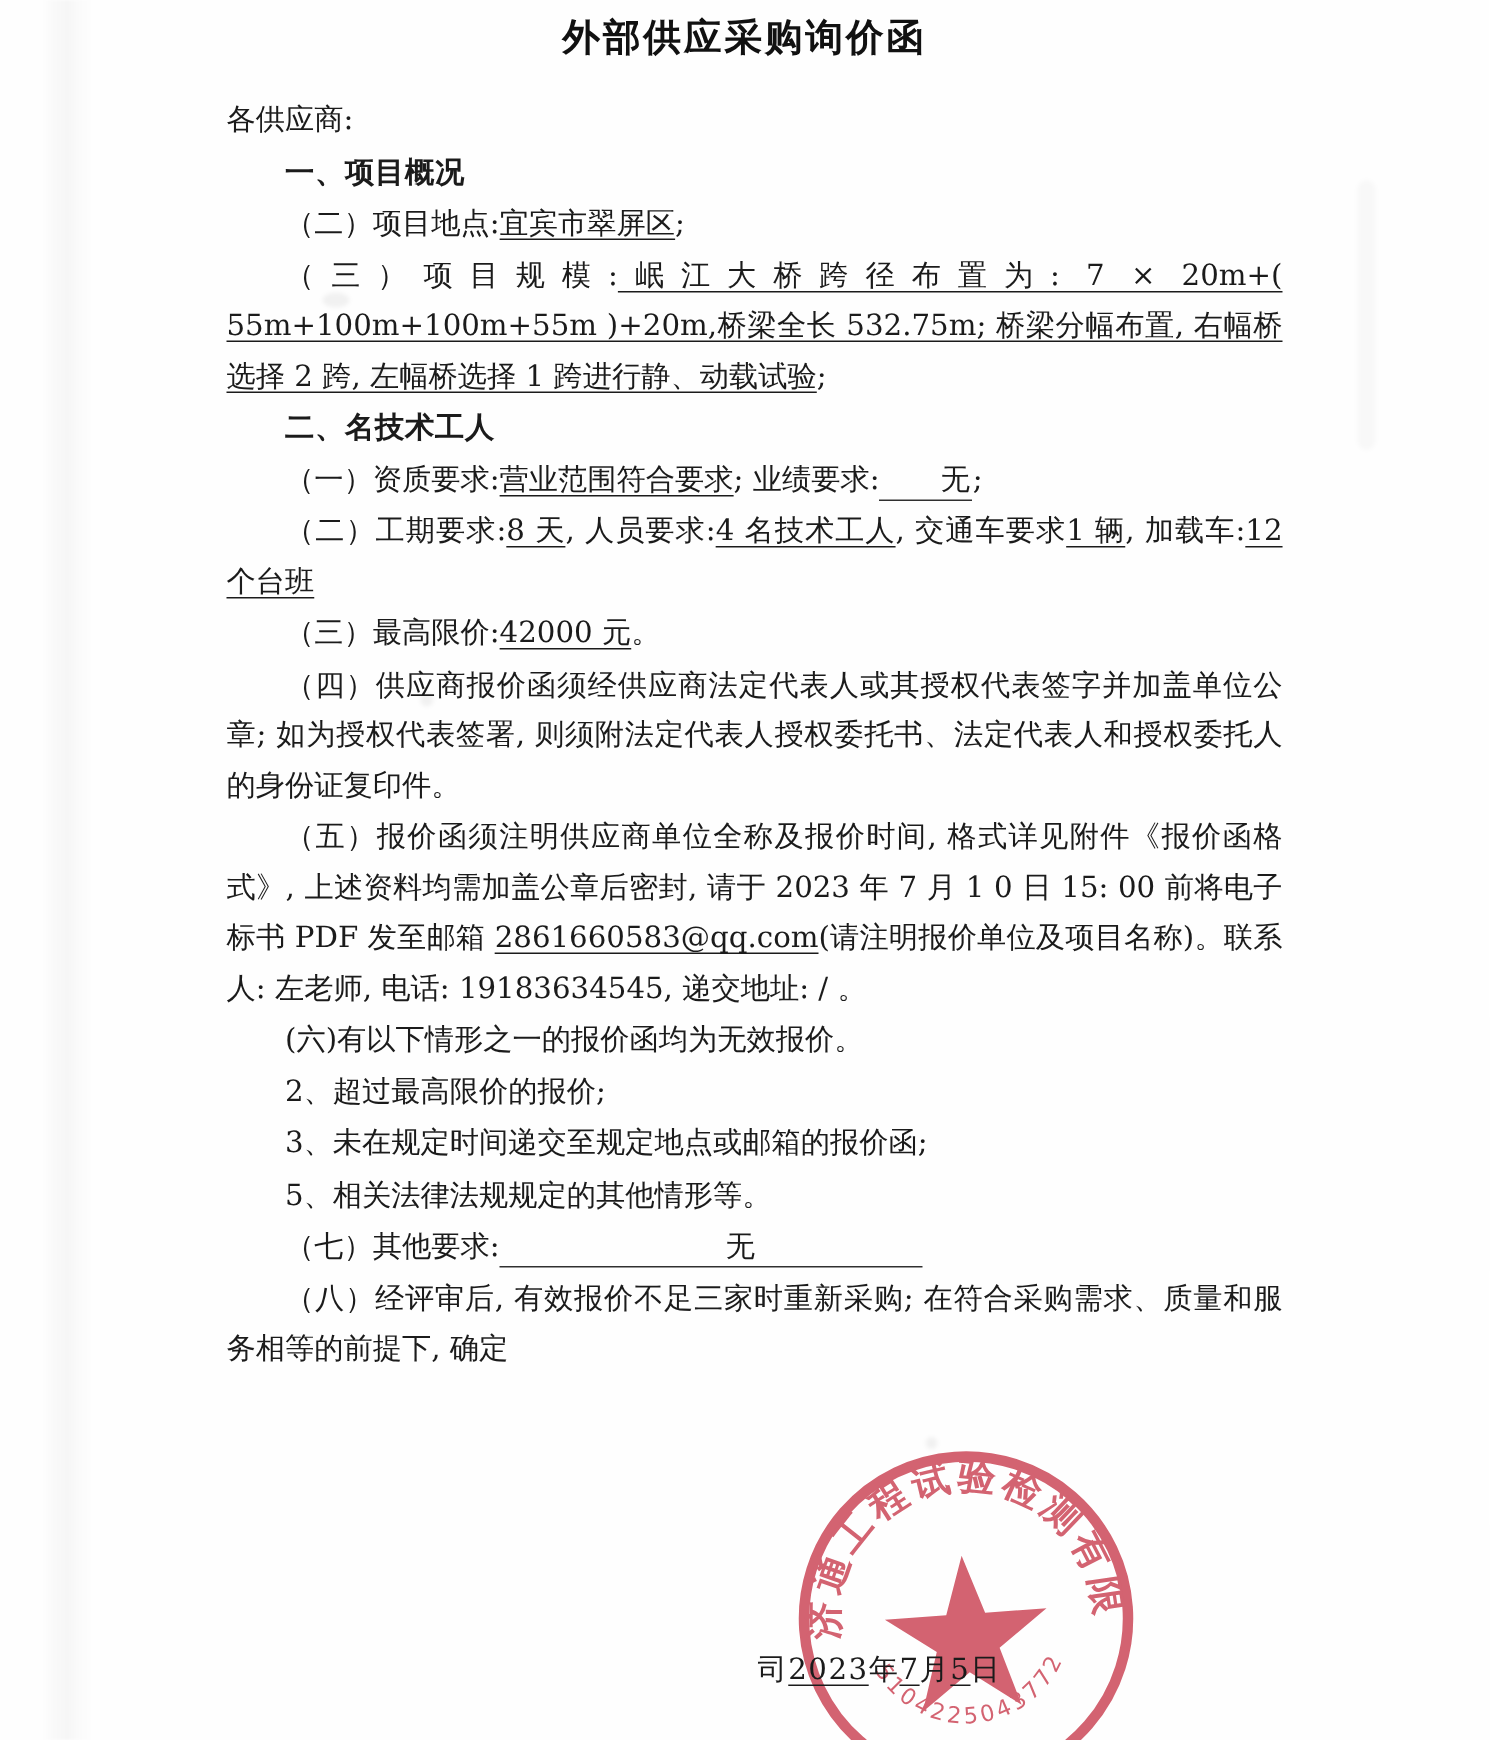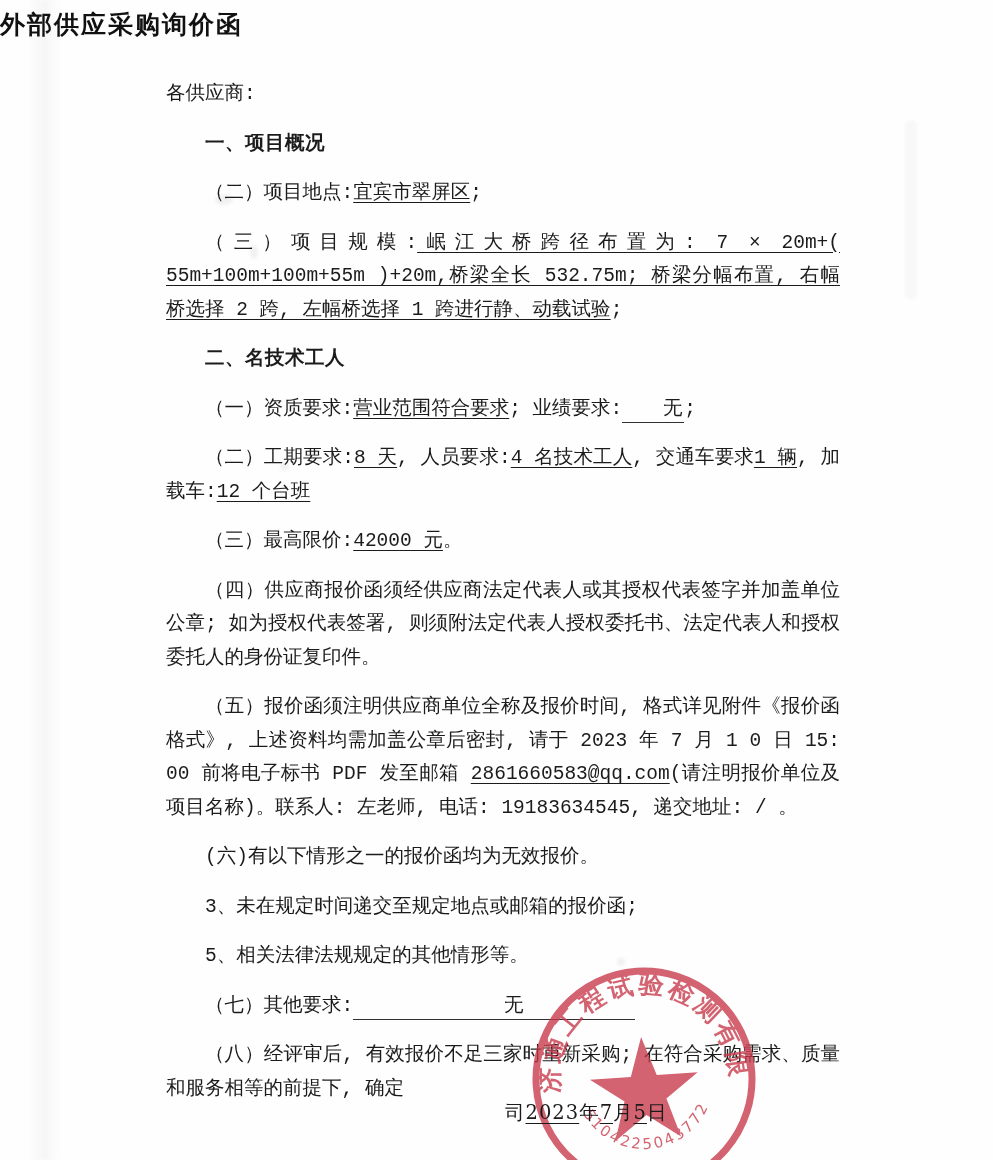--- a/index.html
+++ b/index.html
@@ -41,42 +41,42 @@
     border-radius: 50%;
     filter: blur(1.5px);
     pointer-events: none;
   }
 
   .doc-title {
     position: absolute;
     top: 8px;
     left: 0;
     width: 993px;
+    text-align: center;
     font-family: "DejaVu Sans", "Liberation Sans", sans-serif;
     font-weight: bold;
     font-size: 25px;
     letter-spacing: 2px;
     color: #111;
   }
 
   .body-text {
     position: absolute;
     top: 62px;
     left: 150px;
     width: 706px;
     font-size: 19.5px;
     line-height: 33.5px;
     text-align: justify;
     text-justify: inter-ideograph;
     color: #1b1b1b;
   }
   .body-text p {
-    margin: 16px;
+    margin: 1px;
     padding: 0;
-    font-family: Liberation Mono, monospace;
   }
   .indent2 { text-indent: 2em; }
   .indent0 { text-indent: 0; }
 
   .section-head {
     font-family: "DejaVu Sans", "Liberation Sans", sans-serif;
     font-weight: bold;
     text-indent: 2em;
     letter-spacing: 0.5px;
   }
@@ -154,20 +154,21 @@
     <p class="indent2"><span>（二）工期要求:</span><span class="u">8 天</span><span>, 人员要求:</span><span class="u">4 名技术工人</span><span>, 交通车要求</span><span class="u">1 辆</span><span>, 加载车:</span><span class="u">12 个台班</span></p>
 
     <p class="indent2"><span>（三）最高限价:</span><span class="u">42000 元</span><span>。</span></p>
 
     <p class="indent2">（四）供应商报价函须经供应商法定代表人或其授权代表签字并加盖单位公章; 如为授权代表签署, 则须附法定代表人授权委托书、法定代表人和授权委托人的身份证复印件。</p>
 
     <p class="indent2"><span>（五）报价函须注明供应商单位全称及报价时间, 格式详见附件《报价函格式》, 上述资料均需加盖公章后密封, 请于 2023 年 7 月 1 0 日 15: 00 前将电子标书 PDF 发至邮箱 </span><span class="u">2861660583@qq.com</span><span>(请注明报价单位及项目名称)。联系人: 左老师, 电话: 19183634545, 递交地址: </span><span>/</span><span> 。</span></p>
 
     <p class="indent2">(六)有以下情形之一的报价函均为无效报价。</p>
 
+    <p class="indent2">2、超过最高限价的报价;</p>
     <p class="indent2">3、未在规定时间递交至规定地点或邮箱的报价函;</p>
     <p class="indent2">5、相关法律法规规定的其他情形等。</p>
 
     <p class="indent2"><span>（七）其他要求:</span><span class="blank-u w-long">无</span></p>
 
     <p class="indent2"><span>（八）经评审后, 有效报价不足三家时重新采购; 在符合采购需求、质量和服务相等的前提下, 确定</span></p>
 
   </div>
 
   <div class="seal">

